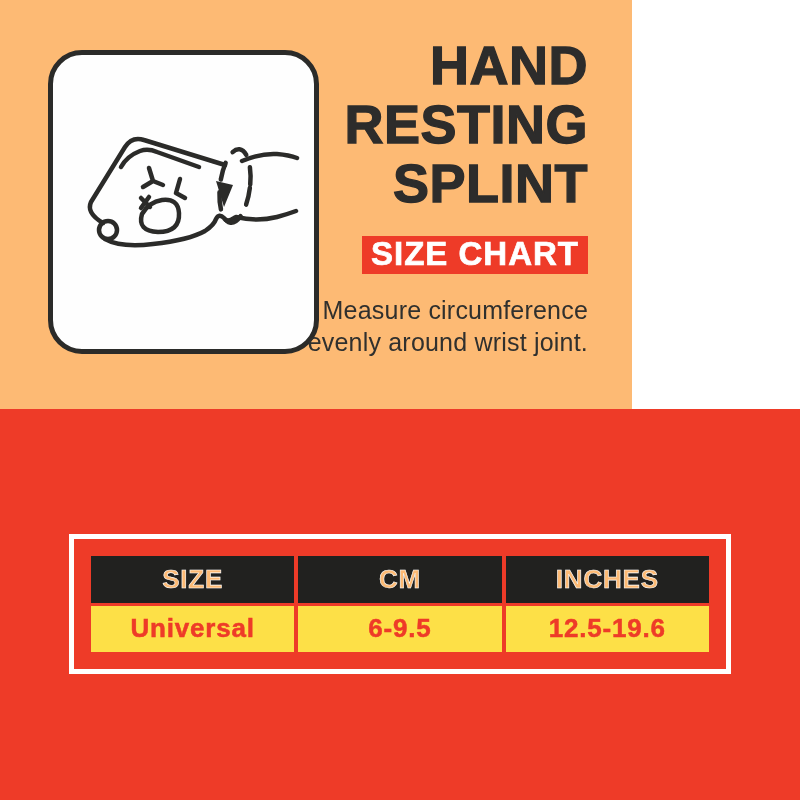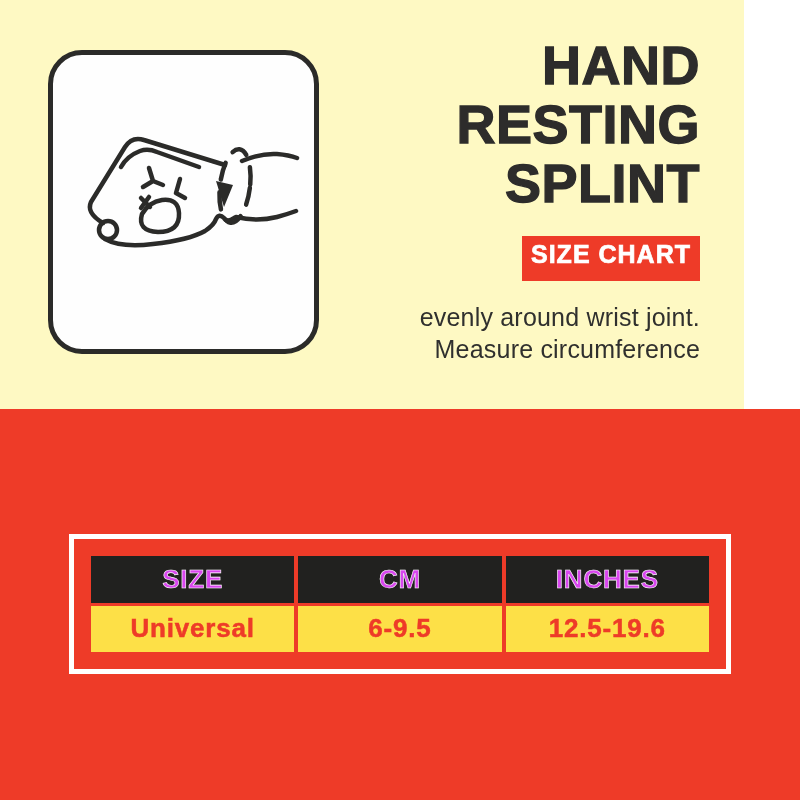--- a/index.html
+++ b/index.html
@@ -2,22 +2,22 @@
 <html><head>
 <meta charset="utf-8">
 <style>
   * { margin: 0; padding: 0; box-sizing: border-box; }
   html, body { width: 800px; height: 800px; overflow: hidden; }
   body { font-family: "Liberation Sans", sans-serif; position: relative; }
 
   
   .top-section {
     position: relative;
-    width: 744px; height: 409px;
-    background: #fef9c3;
+    width: 632px; height: 409px;
+    background: #fdba74;
   }
   .icon-card {
     position: absolute; left: 48px; top: 50px;
     width: 271px; height: 304px;
     background: #fefefe;
     border: 5px solid #2b2b29;
     border-radius: 34px;
   }
   .icon-card svg { width: 100%; height: 100%; display: block; }
 
@@ -27,23 +27,23 @@
   }
   .title-line {
     font-size: 54px; line-height: 59px;
     font-weight: 700; color: #2d2c2b;
     letter-spacing: 0.5px;
     -webkit-text-stroke: 1.3px #2d2c2b;
   }
   .badge {
     display: inline-block; margin-top: 23px;
     background: #ee3b28; color: #ffffff;
-    font-size: 25px; font-weight: 700; line-height: 30px;
+    font-size: 33px; font-weight: 700; line-height: 30px;
     letter-spacing: 1px;
-    padding: 3px 9px 12px 9px;
+    padding: 3px 9px 5px 9px;
     -webkit-text-stroke: 0.7px #ffffff;
   }
   .subtitle { margin-top: 20px; }
   .subtitle-line {
     font-size: 25px; line-height: 32px;
     color: #30302e; font-weight: 400;
     letter-spacing: 0.2px;
   }
 
   
@@ -62,21 +62,21 @@
     width: 100%; height: 96px;
     display: grid;
     grid-template-columns: 1fr 1fr 1fr;
     column-gap: 4px; row-gap: 3px;
   }
   .cell {
     display: flex; align-items: center; justify-content: center;
     font-weight: 700; font-size: 26px; letter-spacing: 0.8px;
   }
   .cell.head {
-    background: #21211f; color: #d946ef;
+    background: #21211f; color: #fdba74;
     -webkit-text-stroke: 0.6px #fdfdfd;
   }
   .cell.data {
     background: #fde047; color: #ee3b28;
     -webkit-text-stroke: 0.5px #ee3b28;
   }
 </style>
 </head>
 <body>
 
@@ -112,22 +112,22 @@
   </div>
 
   <div class="hero">
     <div class="title">
       <div class="title-line">HAND</div>
       <div class="title-line">RESTING</div>
       <div class="title-line">SPLINT</div>
     </div>
     <div class="badge">SIZE CHART</div>
     <div class="subtitle">
+      <div class="subtitle-line">Measure circumference</div>
       <div class="subtitle-line">evenly around wrist joint.</div>
-      <div class="subtitle-line">Measure circumference</div>
     </div>
   </div>
 
 </div>
 
 <div class="bottom-section">
   <div class="chart-frame">
     <div class="size-table">
       <div class="cell head">SIZE</div>
       <div class="cell head">CM</div>

